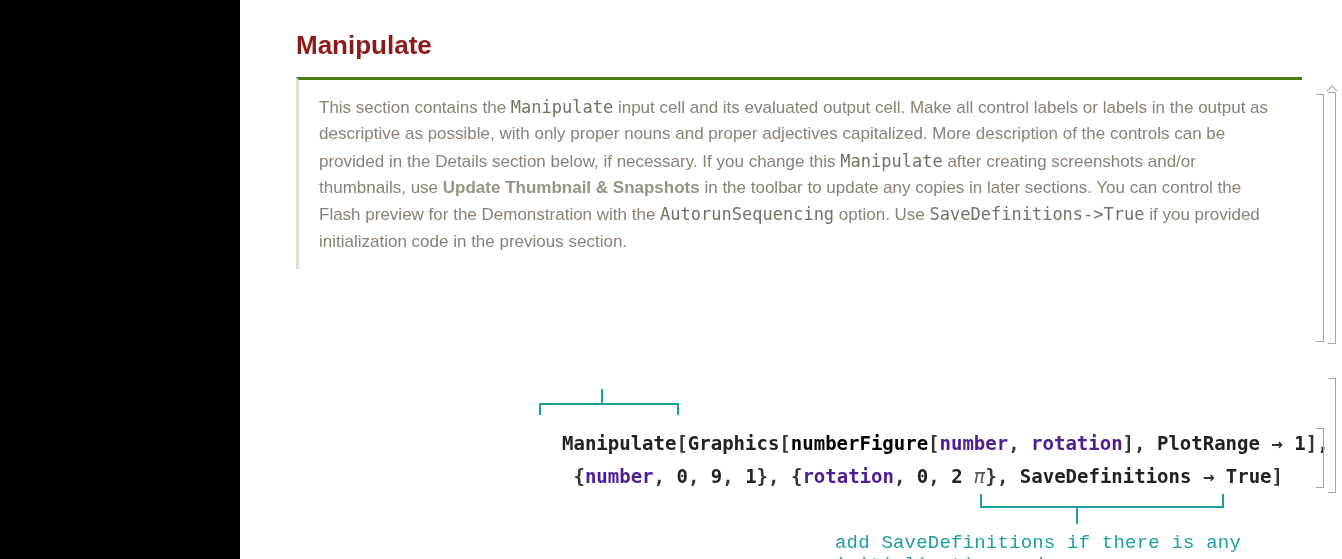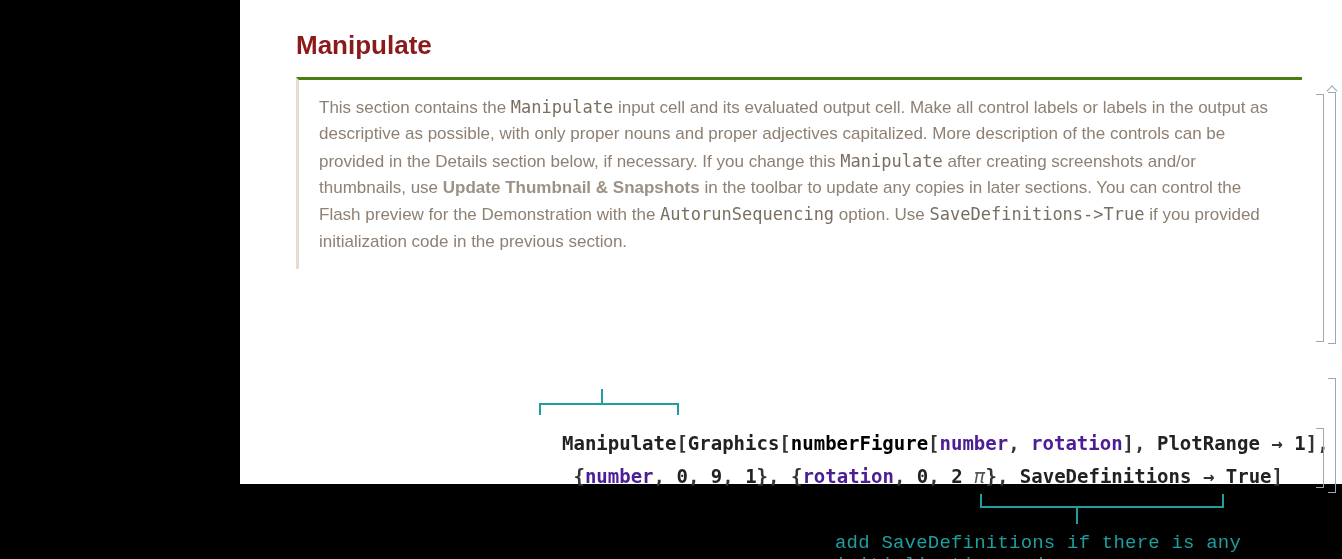--- a/index.html
+++ b/index.html
@@ -6,21 +6,21 @@
   html, body { width: 1342px; height: 559px; overflow: hidden; }
   body {
     background: #000;
     font-family: Verdana, Geneva, sans-serif;
   }
   .page {
     position: absolute;
     left: 240px;
     top: 0;
     width: 1102px;
-    height: 484px;
+    height: 559px;
     background: #fff;
   }
   .content {
     padding: 30px 40px 0 56px;
   }
   .heading {
     font-family: Verdana, Geneva, sans-serif;
     font-weight: bold;
     font-size: 26px;
     color: #8b1a1a;

